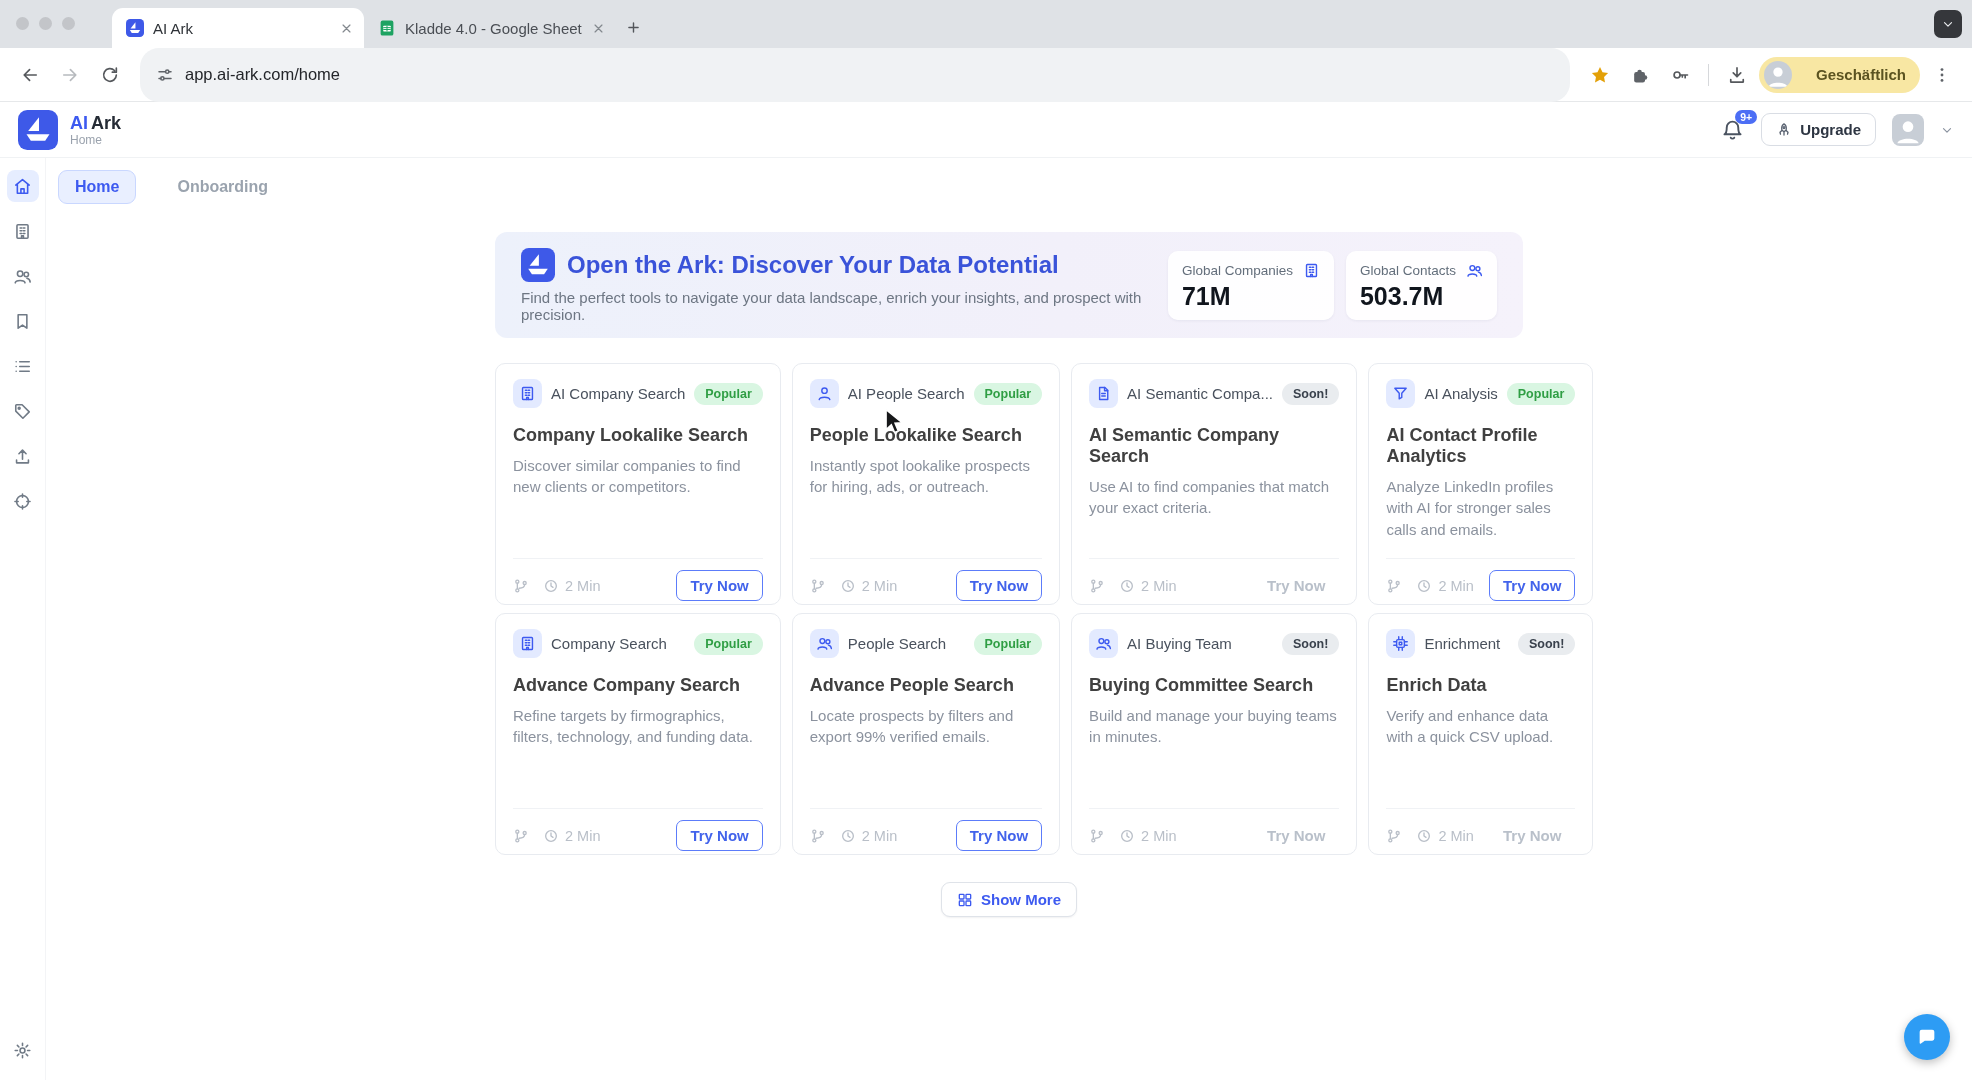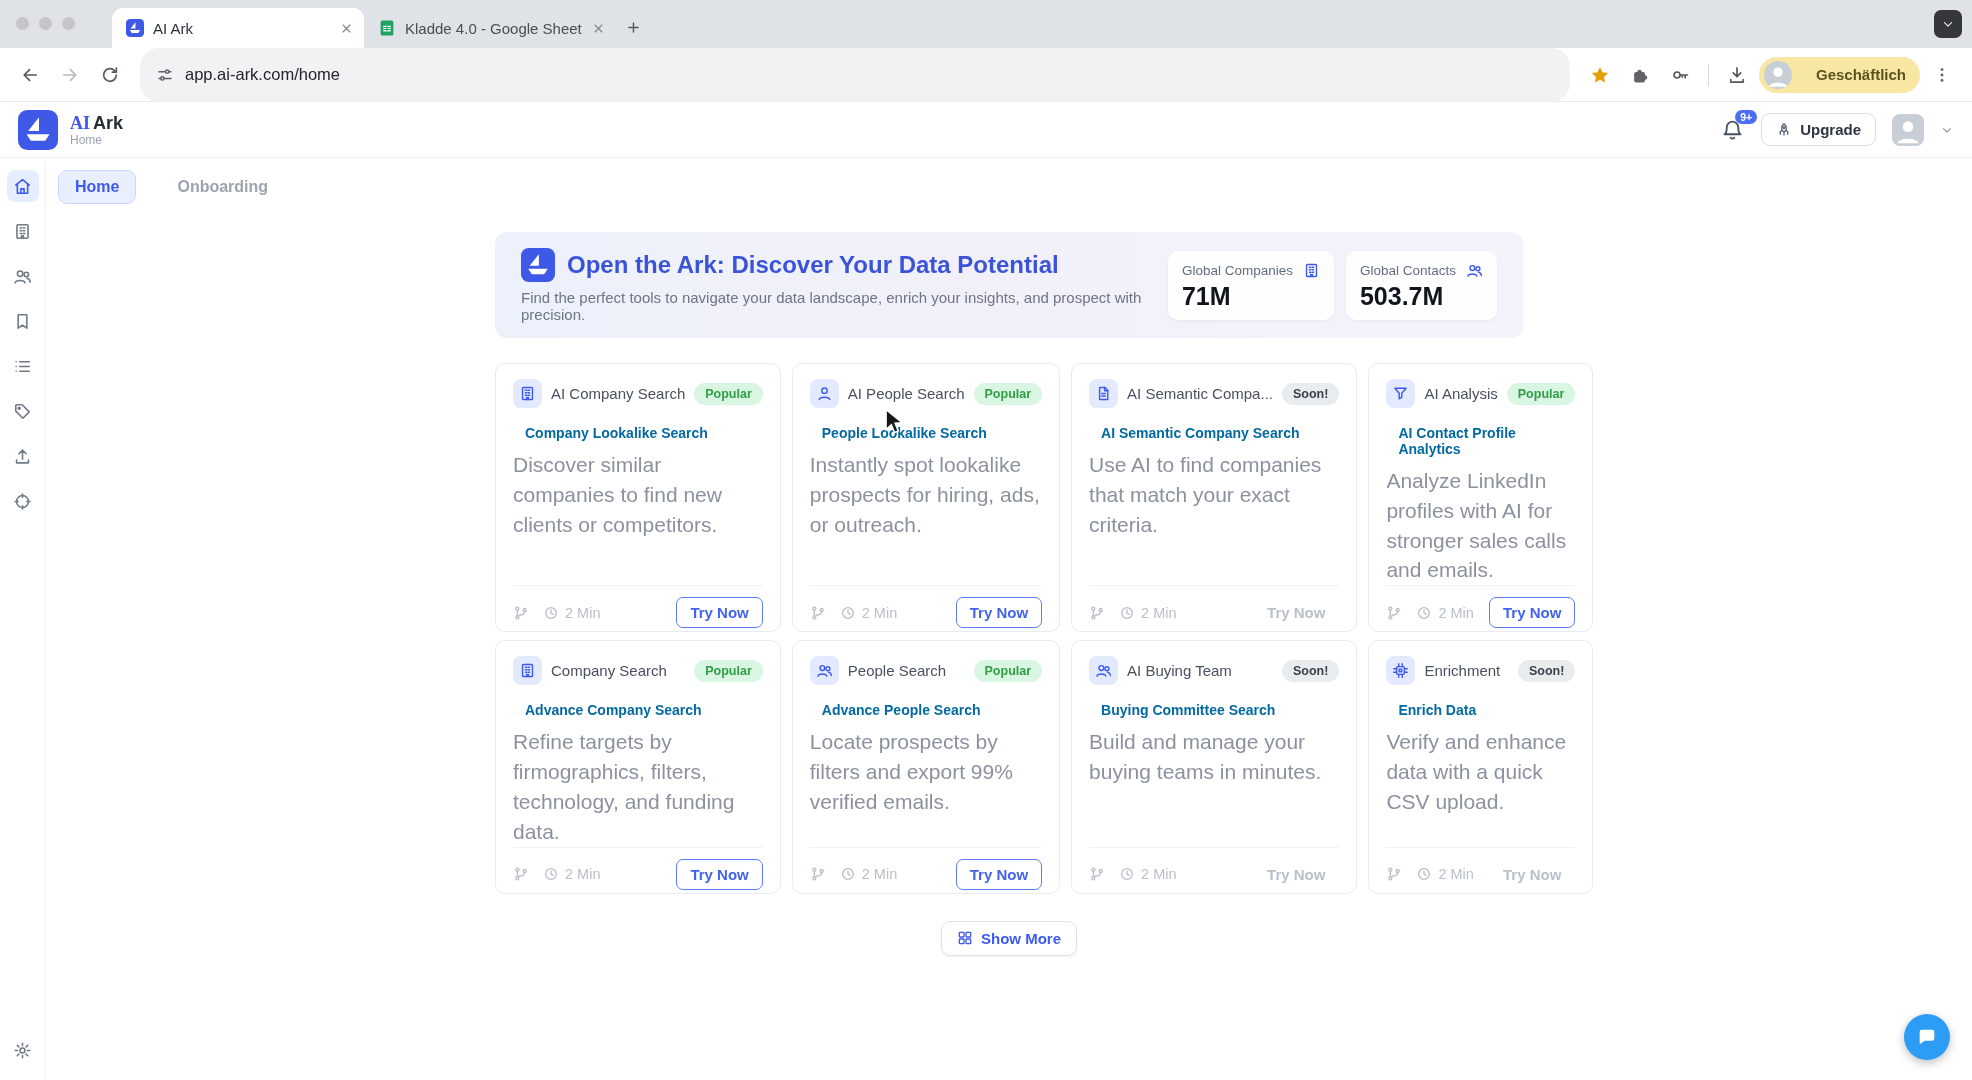--- a/index.html
+++ b/index.html
@@ -38,21 +38,21 @@
   .profile-pill { height:36px; border-radius:18px; background:#f8e7a3; display:flex; align-items:center; gap:24px; padding:0 14px 0 5px; flex:none; }
   .pill-avatar { width:28px; height:28px; border-radius:50%; overflow:hidden; flex:none; }
   .pill-avatar svg { width:100%; height:100%; }
   .pill-label { font-size:15px; font-weight:700; color:#5b5320; white-space:nowrap; }
 
   
   .app-header { height:56px; display:flex; align-items:center; padding:0 18px; gap:12px; background:#fff; border-bottom:1px solid #f0f2f4; }
   .logo { width:40px; height:40px; }
   .brand-block { display:flex; flex-direction:column; justify-content:center; gap:2px; }
   .brand { font-size:18px; font-weight:800; line-height:1; }
-  .brand .b-ai { color:#3d5af0;font-family:Liberation Serif, serif; }
+  .brand .b-ai { color:#3d5af0; }
   .brand .b-ark { color:#262c36; margin-left:3px; }
   .breadcrumb { font-size:12px; color:#9aa2ad; line-height:1; }
   .header-right { margin-left:auto; display:flex; align-items:center; gap:16px; }
   .bell-wrap { position:relative; color:#4a5360; width:24px; height:24px; }
   .bell-wrap svg { width:23px; height:23px; }
   .bell-badge { position:absolute; top:-8px; right:-12px; background:#4c6ef5; color:#fff; font-size:10.5px; font-weight:700; padding:2px 5px; border-radius:9px; line-height:1; }
   .upgrade { display:flex; align-items:center; gap:8px; border:1px solid #d9dde4; border-radius:9px; background:#fff; padding:7px 14px; font-size:15px; font-weight:700; color:#2d3542; font-family:inherit; cursor:pointer; }
   .upgrade svg { width:16px; height:16px; color:#5b6472; }
   .header-avatar { width:32px; height:32px; border-radius:8px; overflow:hidden; }
   .header-avatar svg { width:100%; height:100%; }
@@ -89,22 +89,22 @@
 
   .grid { margin-top:25px; display:grid; grid-template-columns:repeat(4,1fr); gap:8px 11px; }
   .card { background:#fff; border:1px solid #e8ebf0; border-radius:10px; padding:15px 17px 3px; min-height:242px; display:flex; flex-direction:column; }
   .card-head { display:flex; align-items:center; gap:9px; }
   .card-icon-box { width:29px; height:29px; border-radius:8px; background:#e3eaff; color:#3d5af0; display:flex; align-items:center; justify-content:center; flex:none; }
   .card-icon-box svg { width:17px; height:17px; }
   .card-cat { flex:1; font-size:15px; color:#49515d; white-space:nowrap; overflow:hidden; }
   .badge { font-size:12.5px; font-weight:700; padding:4px 11px; border-radius:999px; flex:none; }
   .badge.popular { background:#d9f6e2; color:#2f9e44; }
   .badge.soon { background:#e9ecef; color:#39414c; }
-  .card-title { margin:17px 12px 0; font-size:14px; font-weight:700; color:#0369a1; }
-  .card-desc { margin:9px 0 0; font-size:21px; line-height:1.42; color:#8b929e; }
+  .card-title { margin:17px 0 0; font-size:18px; font-weight:700; color:#404040; }
+  .card-desc { margin:9px 0 0; font-size:15px; line-height:1.42; color:#8b929e; }
   .card-foot { margin-top:auto; border-top:1px solid #f0f2f5; padding-top:11px; display:flex; align-items:center; gap:14px; color:#b9bfc8; }
   .foot-ic { width:16px; height:16px; flex:none; }
   .dur { display:flex; align-items:center; gap:6px; font-size:14.5px; }
   .cta { margin-left:auto; font-size:15px; font-weight:700; border-radius:7px; padding:6px 13px; background:#fff; font-family:inherit; }
   .cta.enabled { color:#4263eb; border:1.5px solid #5c7cfa; cursor:pointer; }
   .cta.disabled { color:#b9c0ca; border:1.5px solid transparent; }
 
   .show-more-wrap { display:flex; justify-content:center; margin-top:27px; }
   .show-more { display:flex; align-items:center; gap:8px; padding:8px 15px; border:1px solid #dfe3e9; border-radius:9px; background:#fff; color:#3d5af0; font-size:15px; font-weight:700; font-family:inherit; box-shadow:0 1px 2px rgba(16,24,40,.06); cursor:pointer; }
   .show-more svg { width:16px; height:16px; }

